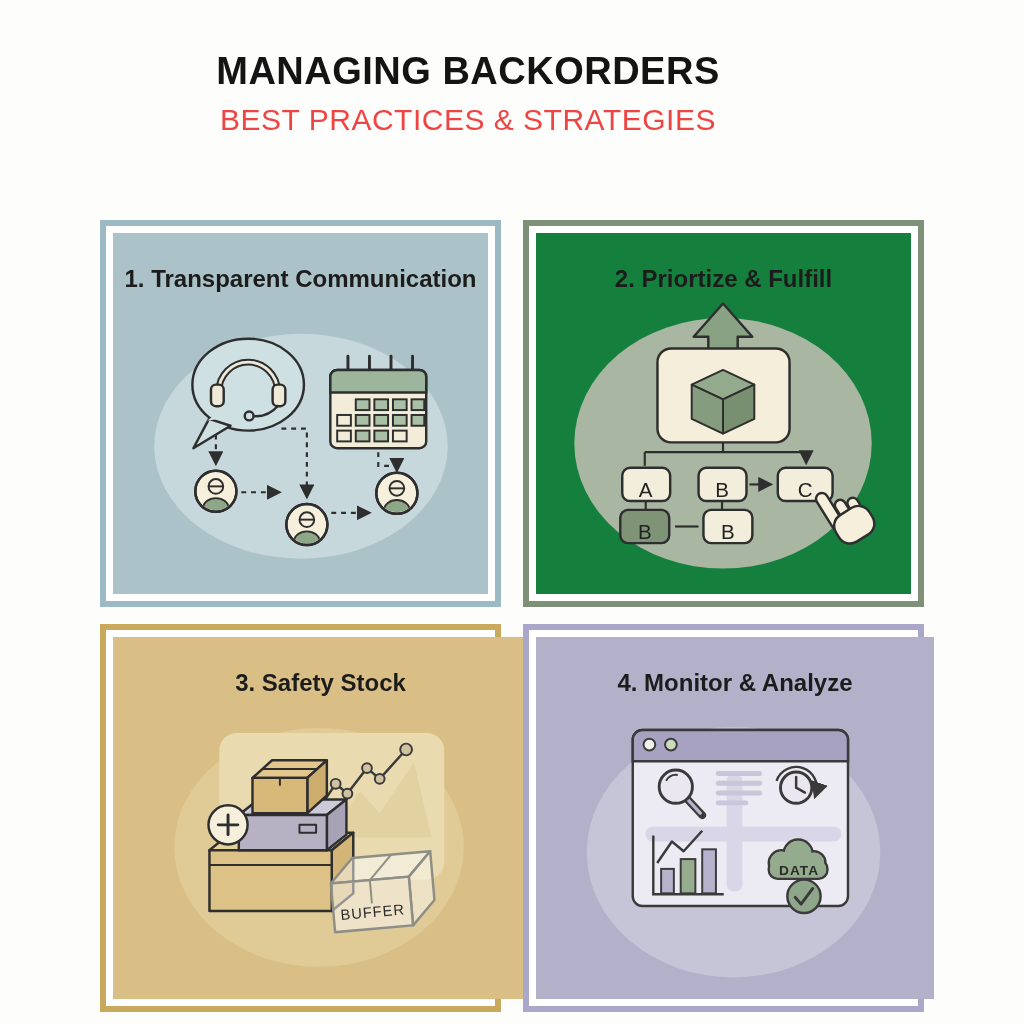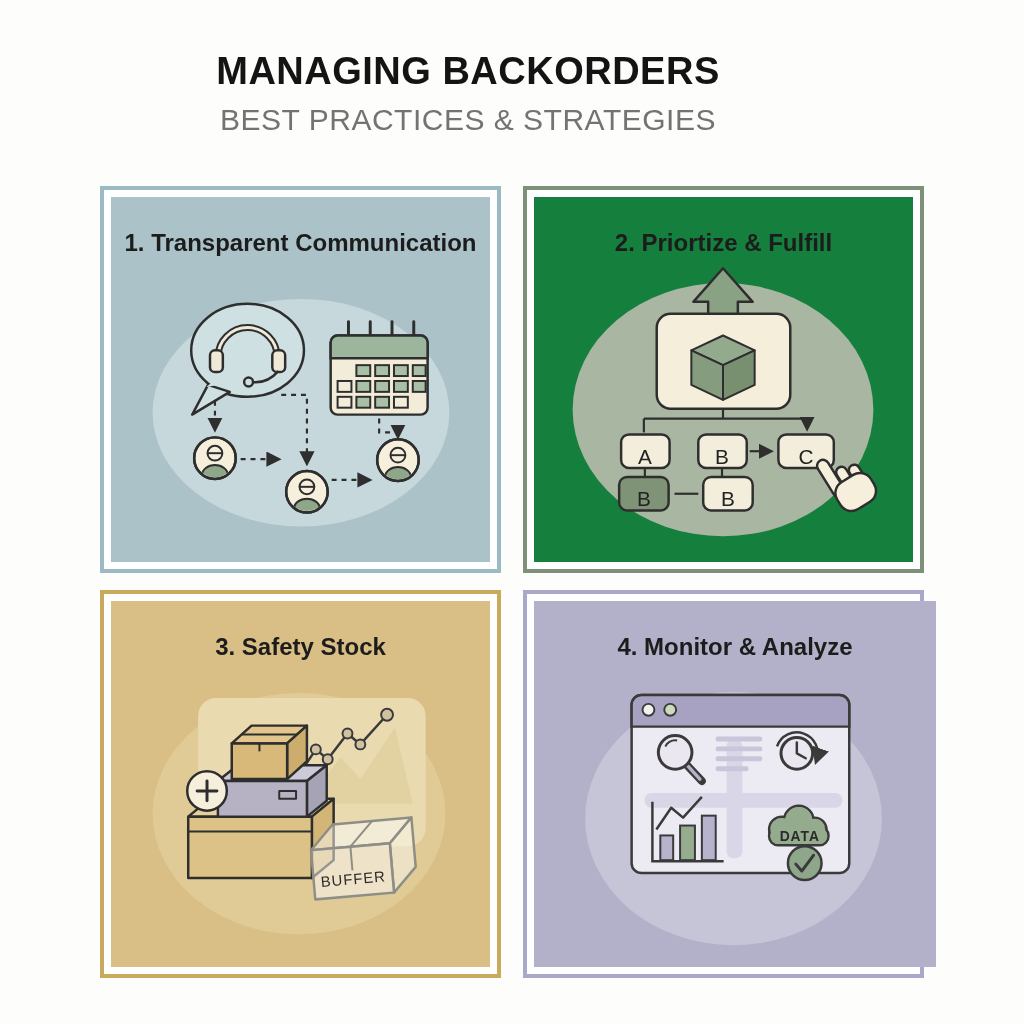--- a/index.html
+++ b/index.html
@@ -3,22 +3,22 @@
 <meta charset="utf-8">
 <style>
   html,body{margin:0;padding:0;}
   #canvas{
     position:relative;width:1024px;height:1024px;
     background:#fdfdfb;overflow:hidden;
     font-family:"Liberation Sans",sans-serif;
   }
   .header{position:absolute;top:50px;left:0;width:936px;text-align:center;}
   .header h1{margin:0;font-size:38px;font-weight:700;letter-spacing:.5px;color:#141414;}
-  .header h2{margin:10px 0 0 0;font-size:30px;font-weight:400;letter-spacing:.5px;color:#737373;}
-  .panel{position:absolute;background:#ffffff;border:4px solid #0f172a;padding:7px;box-sizing:border-box;}
+  .header h2{margin:10px 0 0 0;font-size:30px;font-weight:400;letter-spacing:.5px;color:#ef4444;}
+  .panel{position:absolute;background:#ffffff;border:6px solid #0f172a;padding:7px;box-sizing:border-box;margin-top:34px;}
   .p1{left:100px;top:186px;width:401px;height:387px;}
   .p2{left:523px;top:186px;width:401px;height:387px;}
   .p3{left:100px;top:590px;width:401px;height:388px;}
   .p4{left:523px;top:590px;width:401px;height:388px;}
   .panel-fill{position:relative;width:100%;height:100%;}
   .panel-label{
     position:absolute;top:32px;left:0;right:0;z-index:2;
     text-align:center;font-size:24px;font-weight:600;color:#1c1c1c;
   }
   svg.illus{position:absolute;left:0;top:0;width:100%;height:100%;}
@@ -181,21 +181,21 @@
           <rect x="-6" y="-4" width="12" height="42" rx="6"></rect>
           <rect x="7" y="12" width="11" height="22" rx="5.5"></rect>
           <rect x="19" y="17" width="11" height="19" rx="5.5"></rect>
           <rect x="-6" y="26" width="40" height="32" rx="13"></rect>
         </g>
       </svg>
     </div>
   </section>
 
   <section class="panel p3" style="border-color: rgb(201, 169, 92);">
-    <div class="panel-fill" style="background-color: rgb(217, 190, 133);">
+    <div class="panel-fill" style="background-color: rgb(217, 190, 133); padding-left: 40px;">
       <div class="panel-label">3. Safety Stock</div>
       <svg class="illus" viewBox="0 0 383 370">
         <ellipse cx="190" cy="215" rx="148" ry="122" fill="#e0cb96"></ellipse>
         <rect x="88" y="98" width="230" height="150" rx="18" fill="#e9dab0"></rect>
 
         <g>
           <polygon points="196,205 232,158 252,180 287,128 305,205" fill="#e2d2a2"></polygon>
           <polyline points="195,168 207,150 219,160 239,134 252,145 279,115" fill="none" stroke="#3a3a3a" stroke-width="2.5" stroke-linejoin="round"></polyline>
           <circle cx="207" cy="150" r="5" fill="#cfc2a0" stroke="#3a3a3a" stroke-width="2"></circle>
           <circle cx="219" cy="160" r="5" fill="#cfc2a0" stroke="#3a3a3a" stroke-width="2"></circle>

